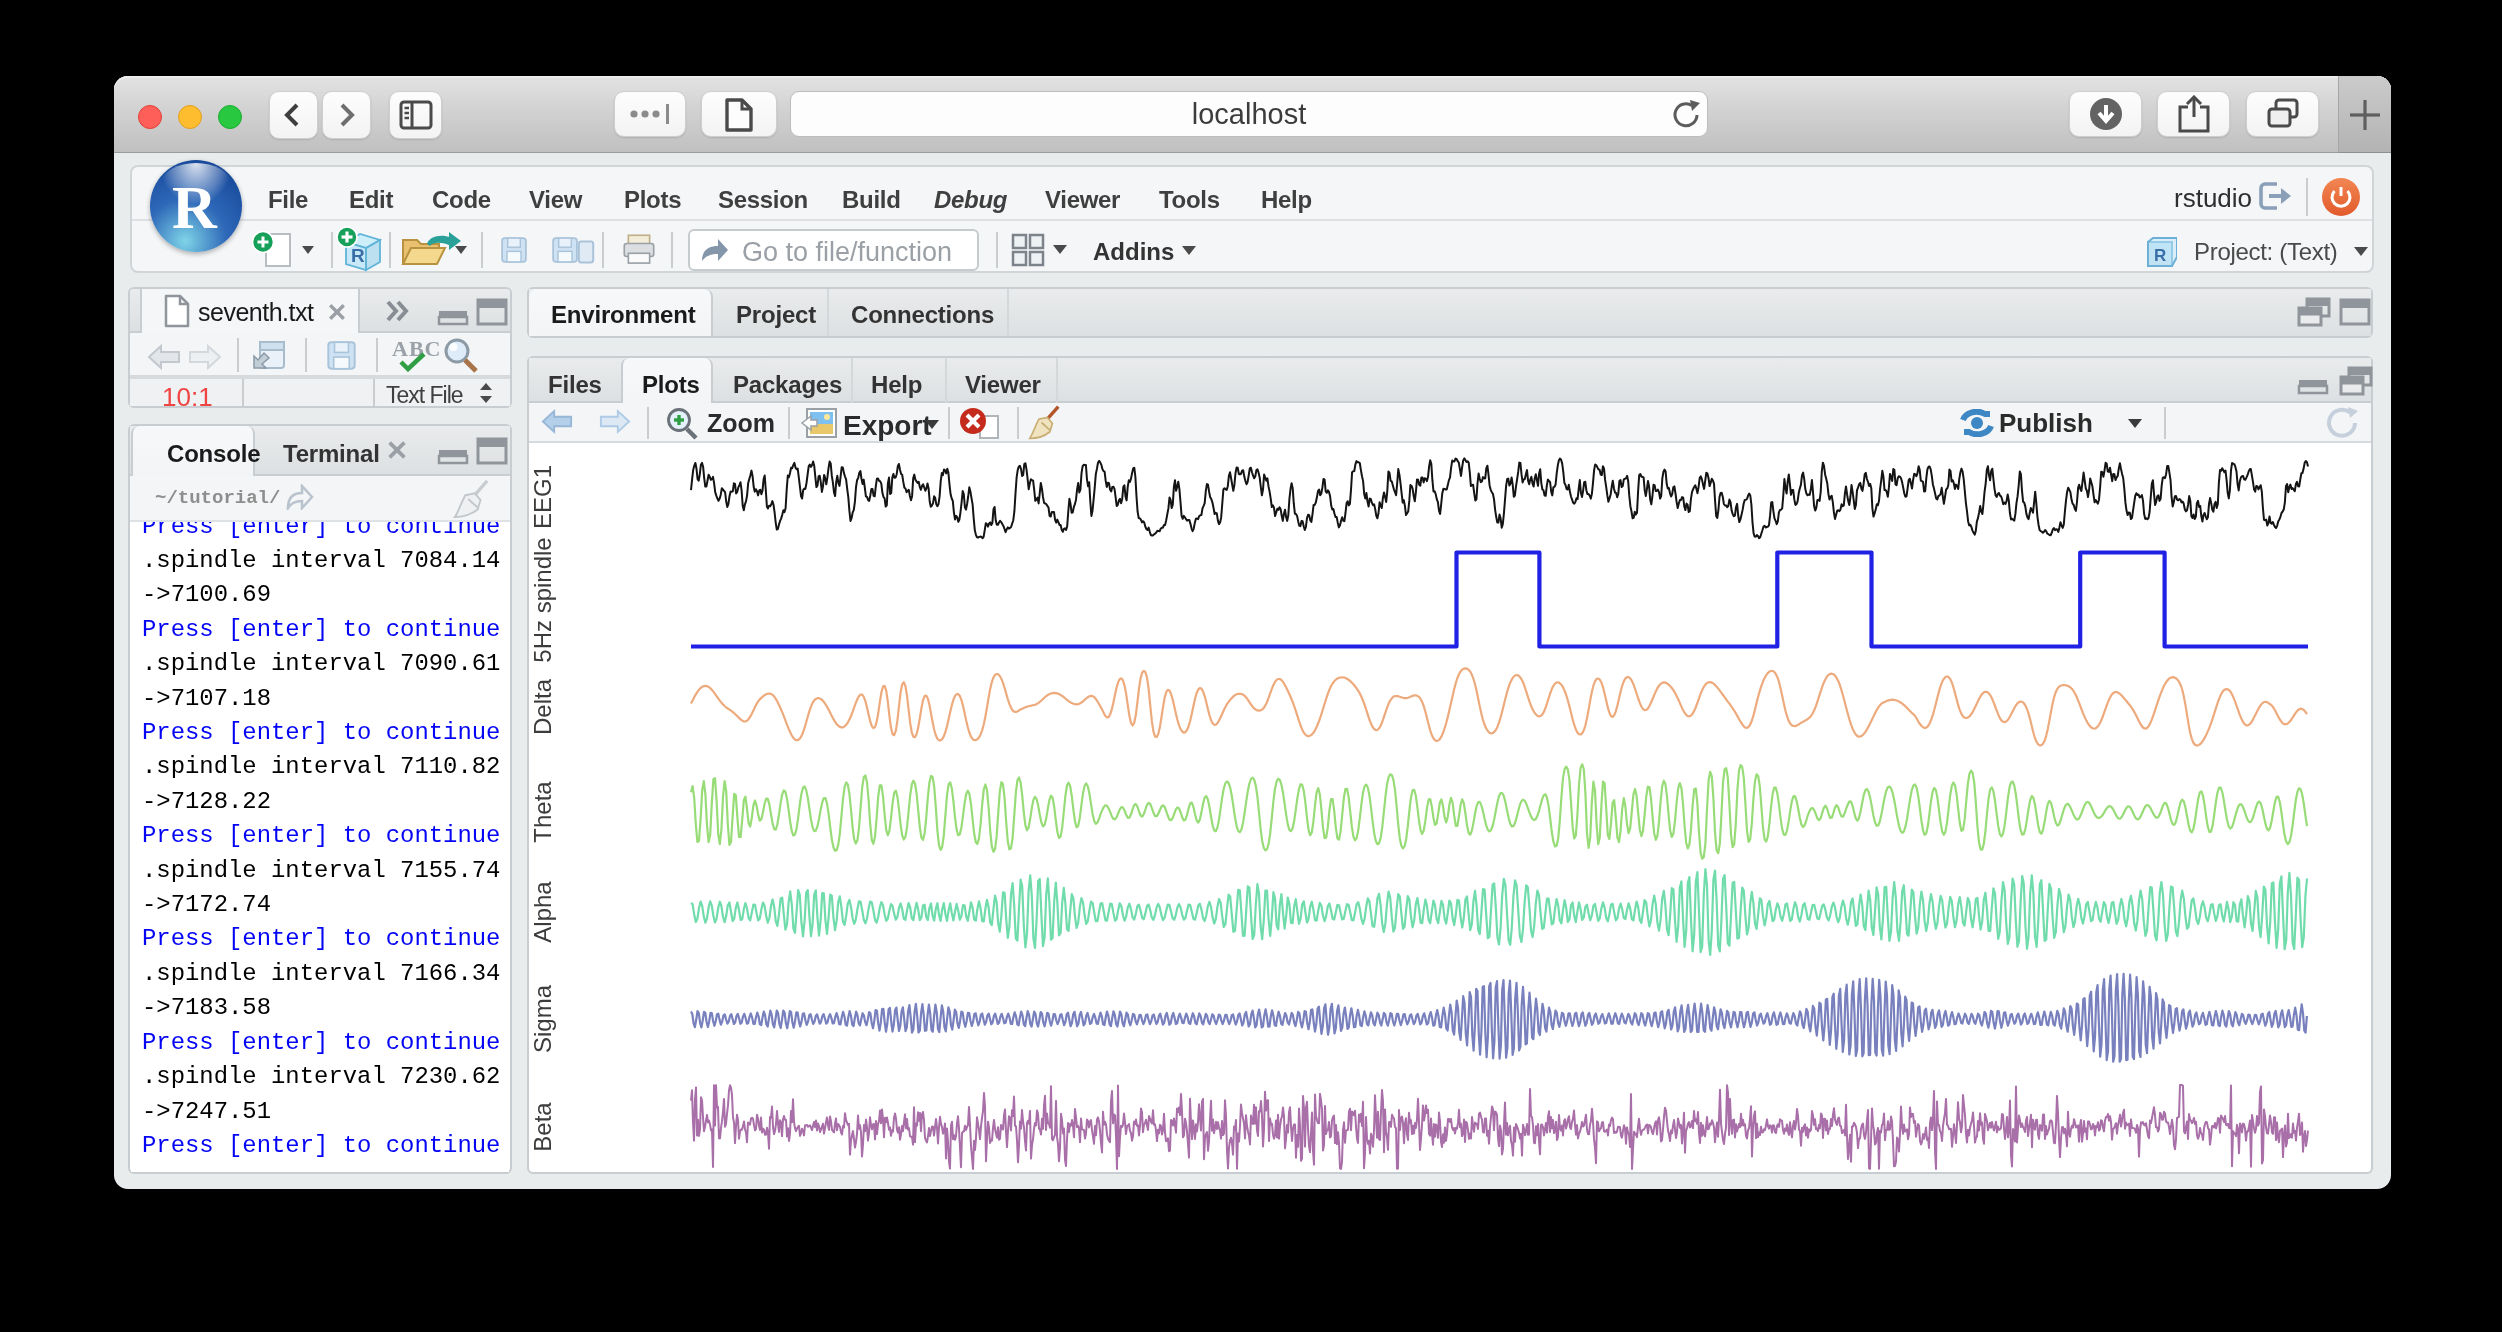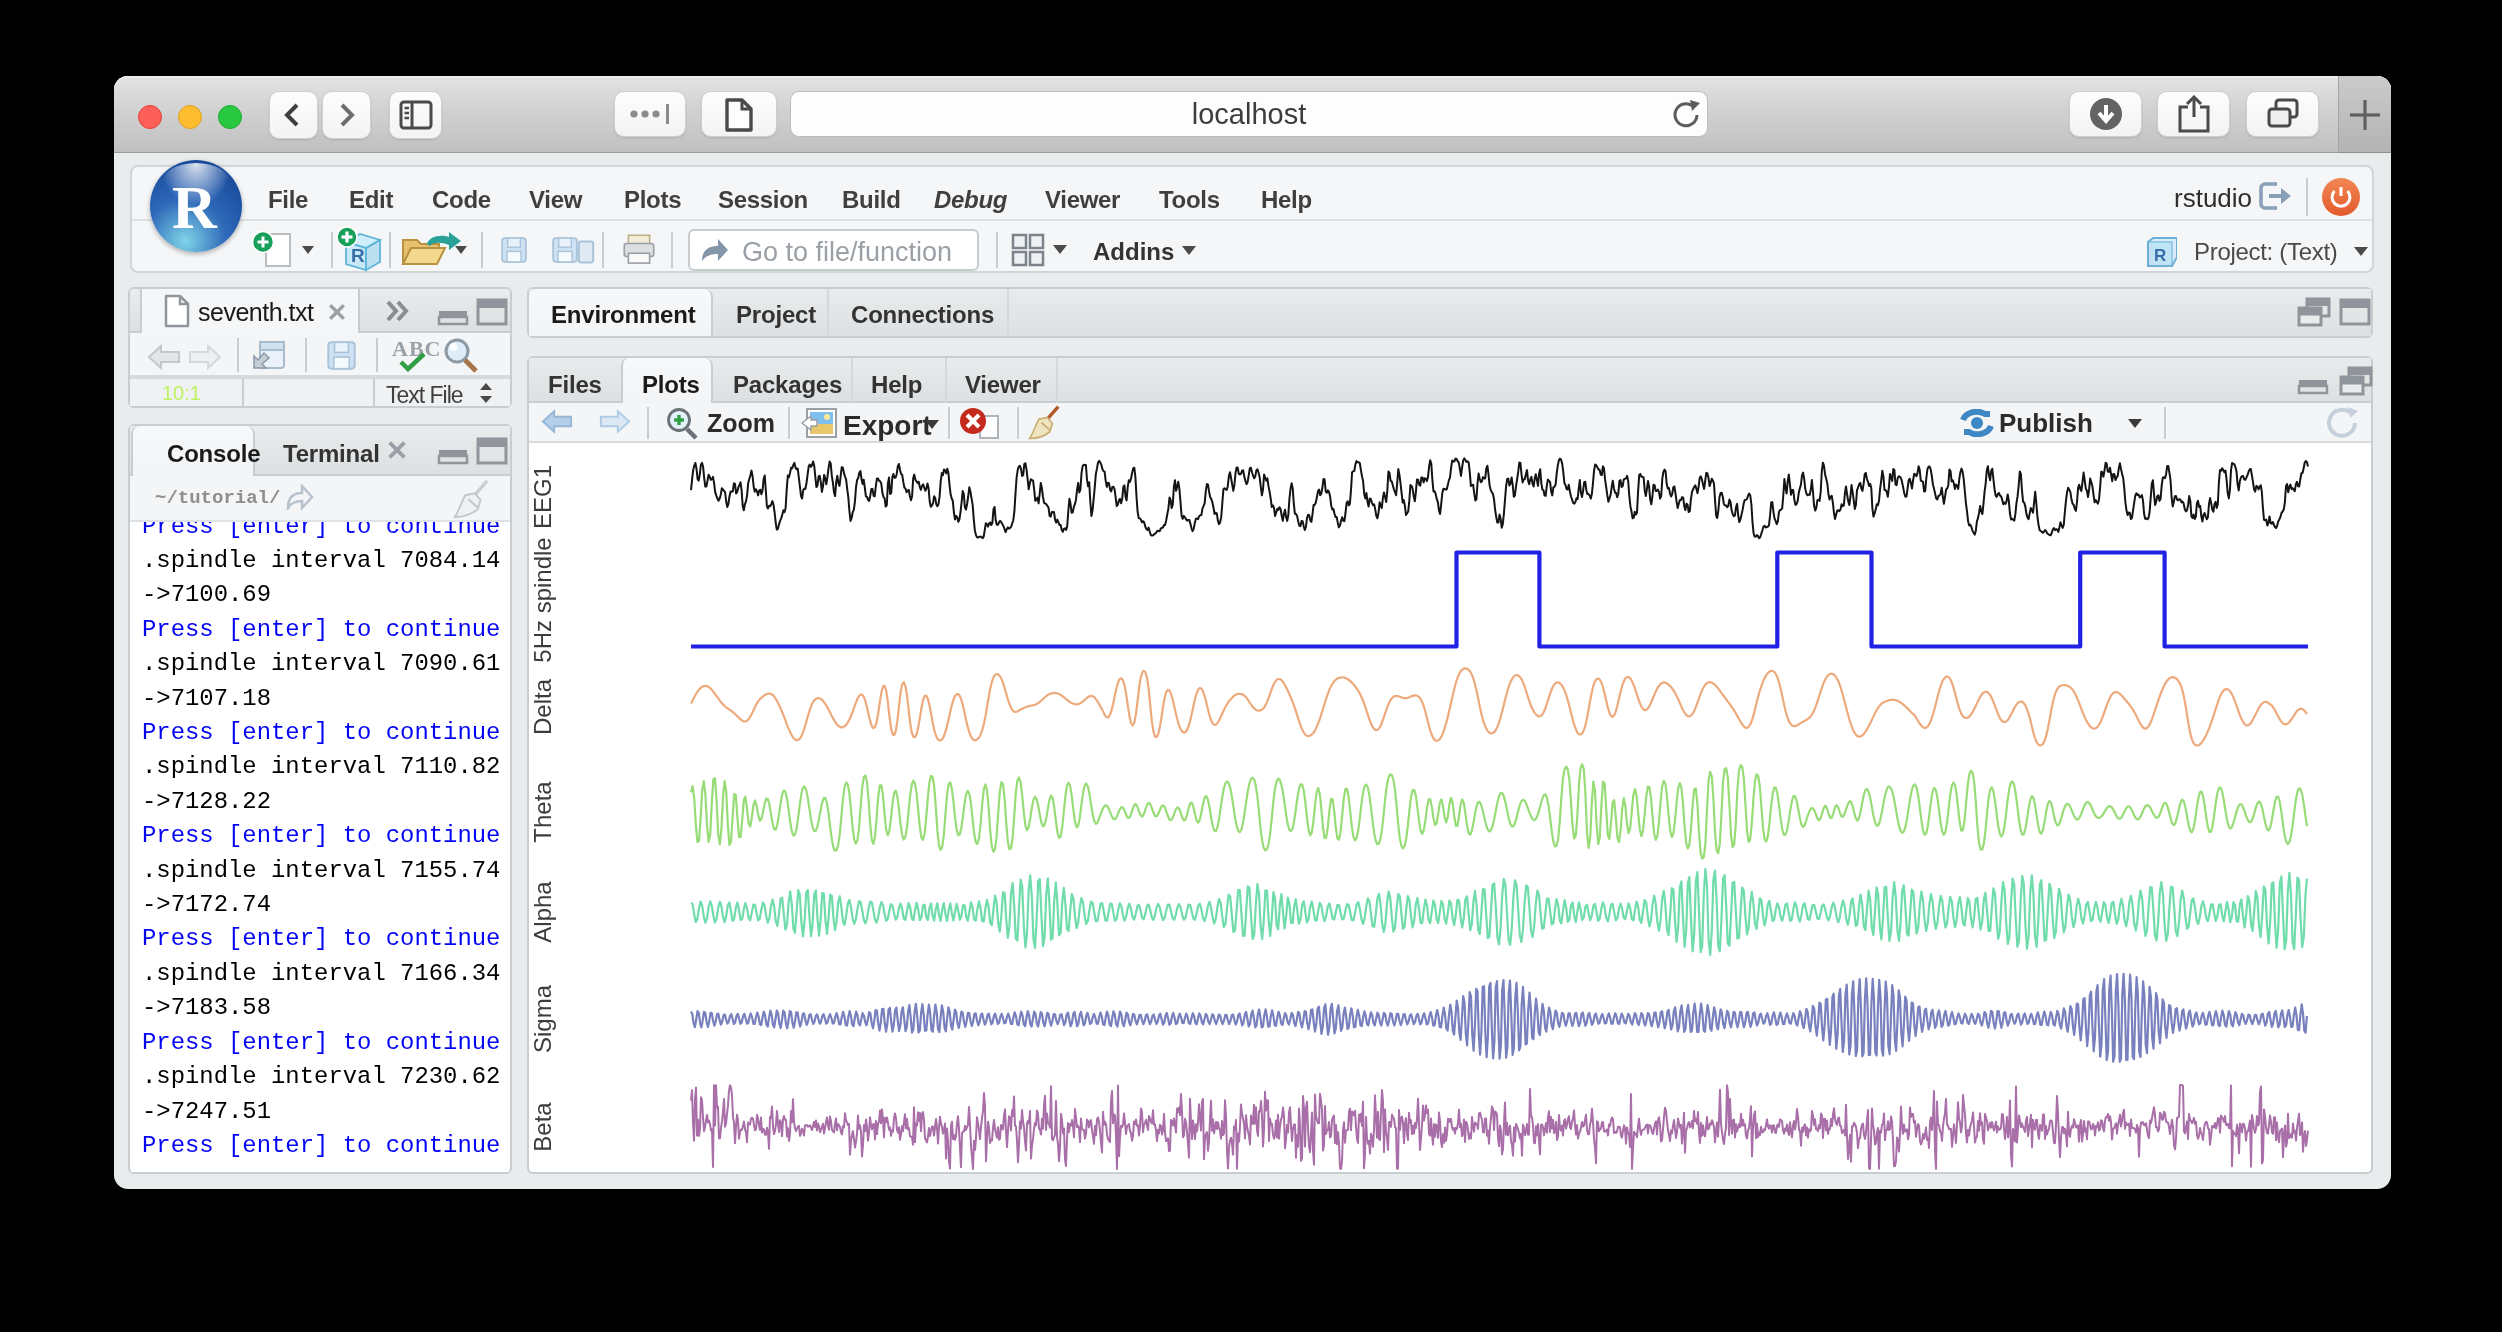--- a/index.html
+++ b/index.html
@@ -222,21 +222,21 @@
 <span style="left:392px;top:336px;font-size:22px;font-weight:700;color:#9aa1a8;font-family:'Liberation Serif',serif;letter-spacing:1px;">ABC</span>
 <svg style="left:398px;top:352px" width="30" height="20" viewBox="0 0 30 20">
     <polyline points="3,10 10,17 26,2" fill="none" stroke="#2f9e44" stroke-width="4.5"></polyline>
   </svg>
 <svg style="left:440px;top:336px" width="42" height="40" viewBox="0 0 42 40">
     <circle cx="17" cy="15" r="11" fill="#ddecf8" stroke="#8c9aa6" stroke-width="3"></circle>
     <circle cx="13.5" cy="11" r="4" fill="#ffffff" opacity=".9"></circle>
     <line x1="25" y1="24" x2="36" y2="35" stroke="#a8744a" stroke-width="5"></line>
   </svg>
 <div class="" style="left:130px;top:377px;width:380px;height:29px;background:#eff1f3;border-top:2px solid #d6dadd;"></div>
-<span style="left:162px;top:382px;font-size:20px;color:#bef264;">10:1</span>
+<span style="left:162px;top:382px;font-size:26px;color:#ef4444;">10:1</span>
 <div class="sep" style="left:242px;top:379px;width:2px;height:27px;"></div>
 <div class="sep" style="left:373px;top:379px;width:2px;height:27px;"></div>
 <span style="left:386px;top:382px;font-size:23px;letter-spacing:-1px;color:#3f3f3f;">Text File</span>
 <svg style="left:478px;top:381px" width="16" height="24" viewBox="0 0 16 24">
     <polygon points="8,2 14,9 2,9" fill="#4a4a4a"></polygon>
     <polygon points="8,22 14,15 2,15" fill="#4a4a4a"></polygon>
   </svg>
 <div class="pane" style="left:128px;top:424px;width:384px;height:750px;background:#fff;"></div>
 <div class="tabbar" style="left:130px;top:426px;width:380px;height:50px;"></div>
 <div class="tab" style="left:131px;top:426px;width:124px;height:50px;border-top:none;"></div>

